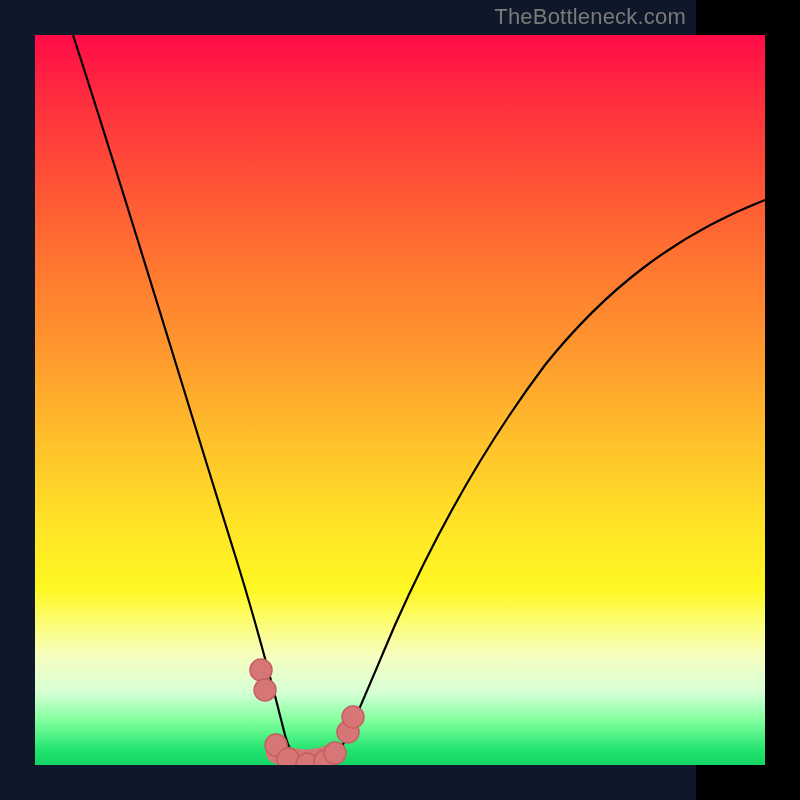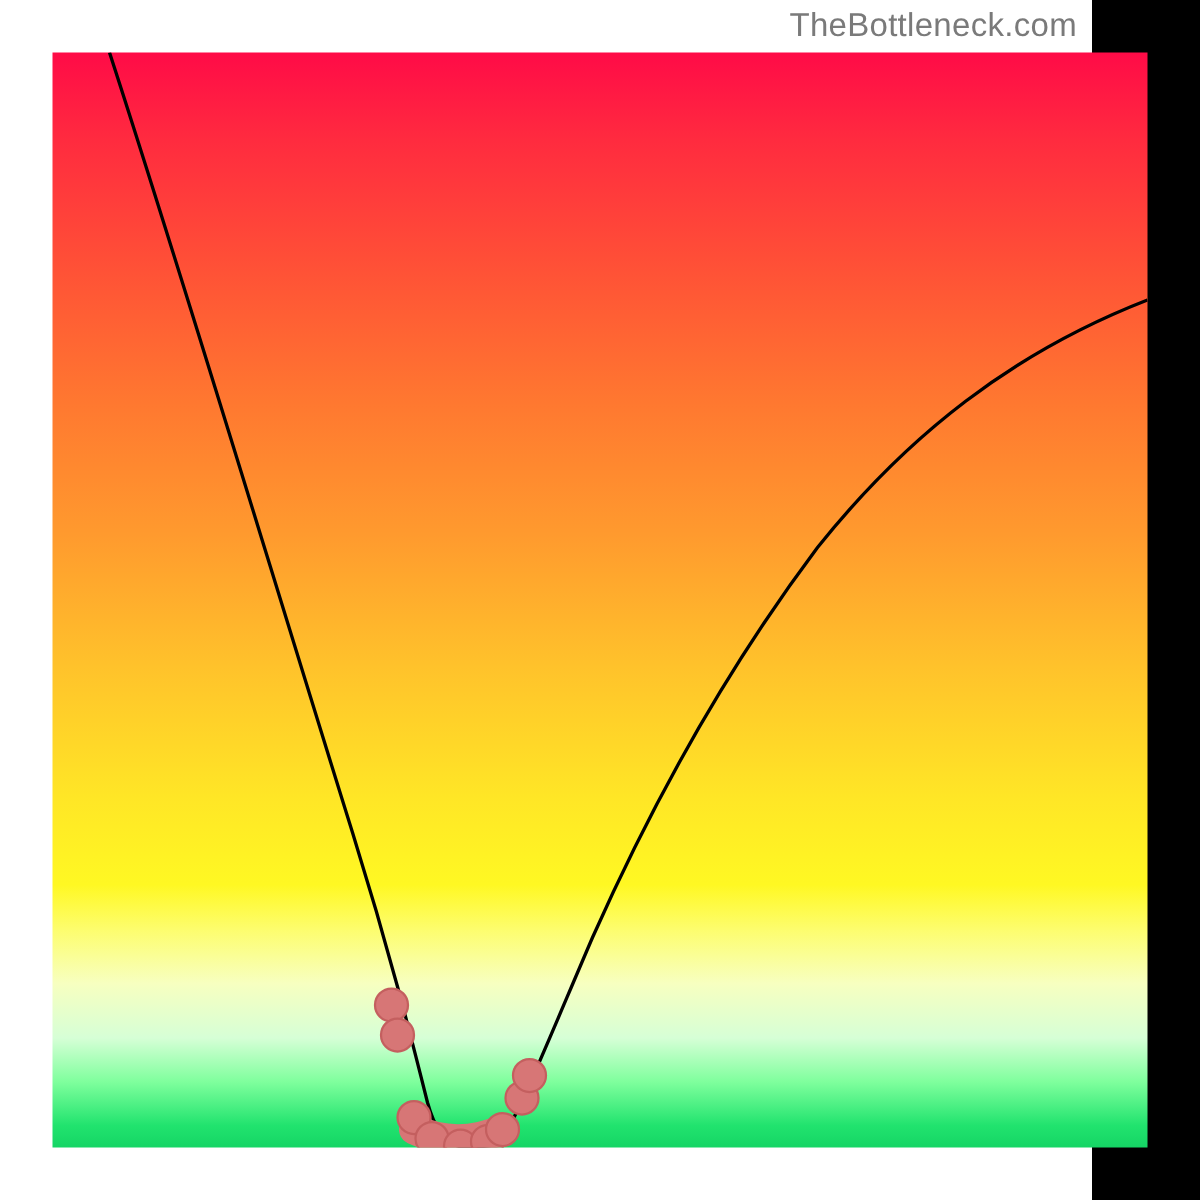--- a/index.html
+++ b/index.html
@@ -8,22 +8,21 @@
     width: 800px;
     height: 800px;
     background: #000;
     overflow: hidden;
     font-family: Arial, Helvetica, sans-serif;
   }
   .outer {
     position: relative;
     width: 696px;
     height: 800px;
-    background: #ffffff;
-    padding-left: 32px;
+    background: #0f172a;
   }
   .watermark {
     position: absolute;
     top: 4px;
     right: 10px;
     color: #7a7a7a;
     font-size: 22px;
     font-weight: 500;
     letter-spacing: 0.2px;
     z-index: 10;

